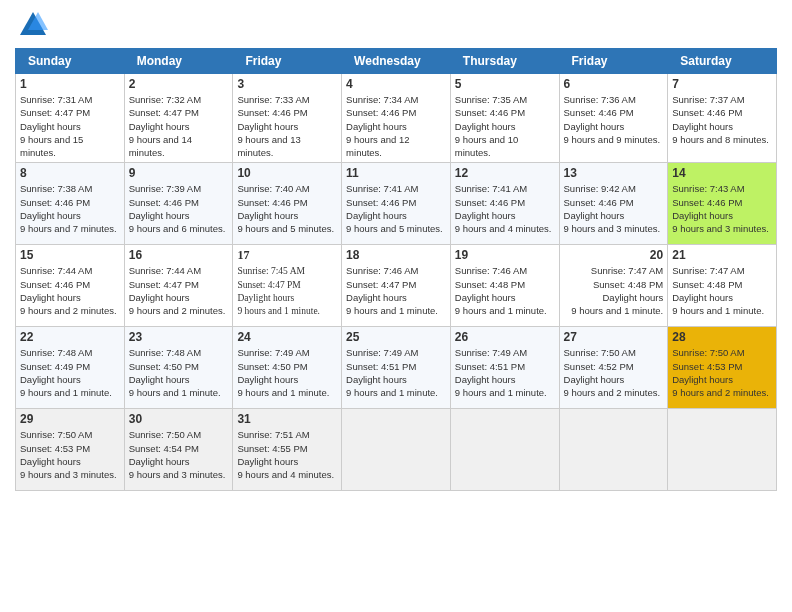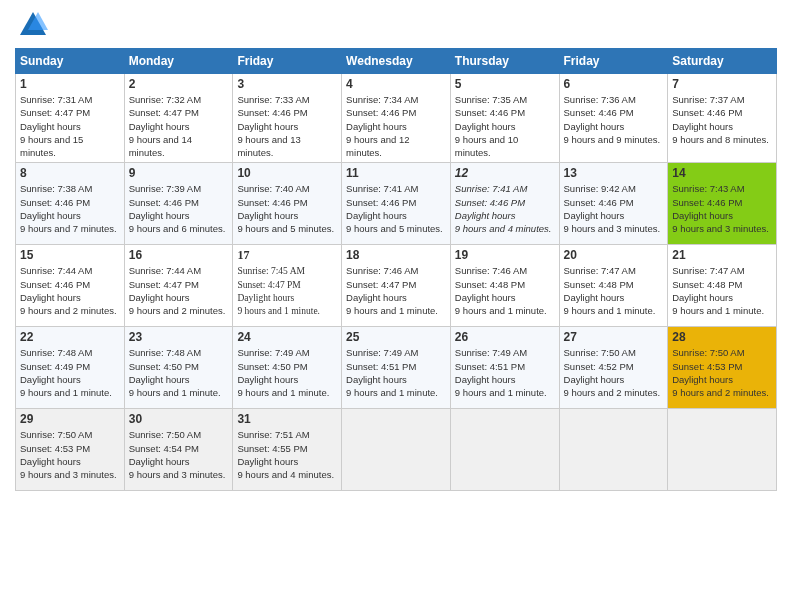--- a/index.html
+++ b/index.html
@@ -48,21 +48,21 @@
       color: #555;
     }
     .calendar {
       width: 100%;
       border-collapse: collapse;
       table-layout: fixed;
     }
     .calendar th {
       background-color: #2e75b6;
       color: white;
-      padding: 5px 4px;
+      padding: 5px 12px;
       font-size: 12px;
       font-weight: bold;
       text-align: left;
       border: 1px solid #2e75b6;
       margin-top: 32px;
     }
     .calendar td {
       border: 1px solid #ccc;
       vertical-align: top;
       padding: 3px 4px;
@@ -219,39 +219,39 @@
       </td>
           <td style="background: rgb(245, 248, 252);">
         <span class="day-num">11</span>
         <div class="day-info">
           <span>Sunrise: </span><span>7:41 AM</span><br>
           <span>Sunset: </span><span>4:46 PM</span><br>
           <span>Daylight hours</span><br>
           <span>9 hours and 5 minutes.</span>
         </div>
       </td>
-          <td style="background: rgb(245, 248, 252); font-style: italic;">
+          <td style="background: rgb(245, 248, 252);">
         <span class="day-num">12</span>
         <div class="day-info">
           <span>Sunrise: </span><span>7:41 AM</span><br>
           <span>Sunset: </span><span>4:46 PM</span><br>
           <span>Daylight hours</span><br>
           <span>9 hours and 4 minutes.</span>
         </div>
       </td>
           <td style="background: rgb(245, 248, 252);">
         <span class="day-num">13</span>
         <div class="day-info">
           <span>Sunrise: </span><span>9:42 AM</span><br>
           <span>Sunset: </span><span>4:46 PM</span><br>
           <span>Daylight hours</span><br>
           <span>9 hours and 3 minutes.</span>
         </div>
       </td>
-          <td style="background: #84cc16; margin-top: 40px;">
+          <td style="background: #bef264; margin-top: 40px;">
         <span class="day-num">14</span>
         <div class="day-info">
           <span>Sunrise: </span><span>7:43 AM</span><br>
           <span>Sunset: </span><span>4:46 PM</span><br>
           <span>Daylight hours</span><br>
           <span>9 hours and 3 minutes.</span>
         </div>
       </td>
         </tr>
         <tr>
@@ -293,21 +293,21 @@
       </td>
           <td style="background: rgb(255, 255, 255);">
         <span class="day-num">19</span>
         <div class="day-info">
           <span>Sunrise: </span><span>7:46 AM</span><br>
           <span>Sunset: </span><span>4:48 PM</span><br>
           <span>Daylight hours</span><br>
           <span>9 hours and 1 minute.</span>
         </div>
       </td>
-          <td style="background: rgb(255, 255, 255);">
+          <td style="background: rgb(255, 255, 255); text-align: right;">
         <span class="day-num">20</span>
         <div class="day-info">
           <span>Sunrise: </span><span>7:47 AM</span><br>
           <span>Sunset: </span><span>4:48 PM</span><br>
           <span>Daylight hours</span><br>
           <span>9 hours and 1 minute.</span>
         </div>
       </td>
           <td style="background: rgb(255, 255, 255);">
         <span class="day-num">21</span>

